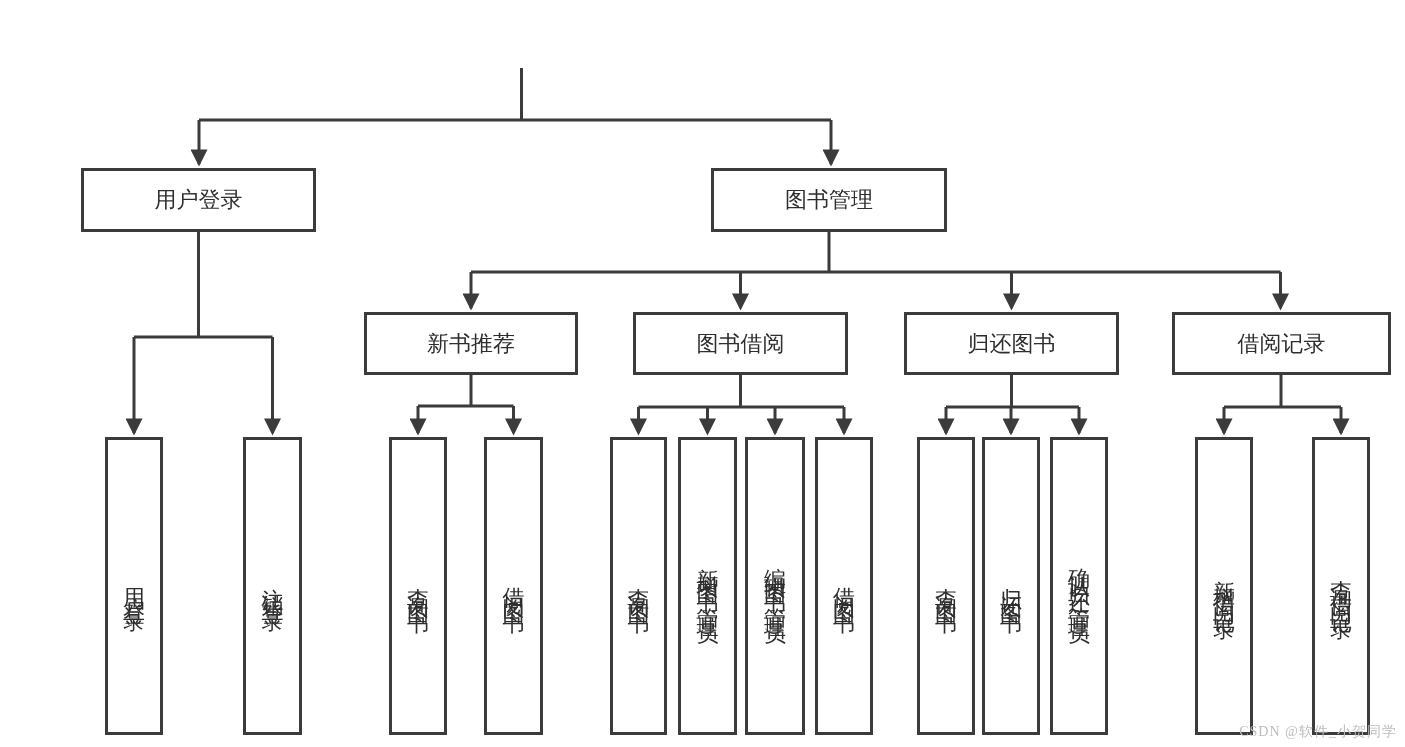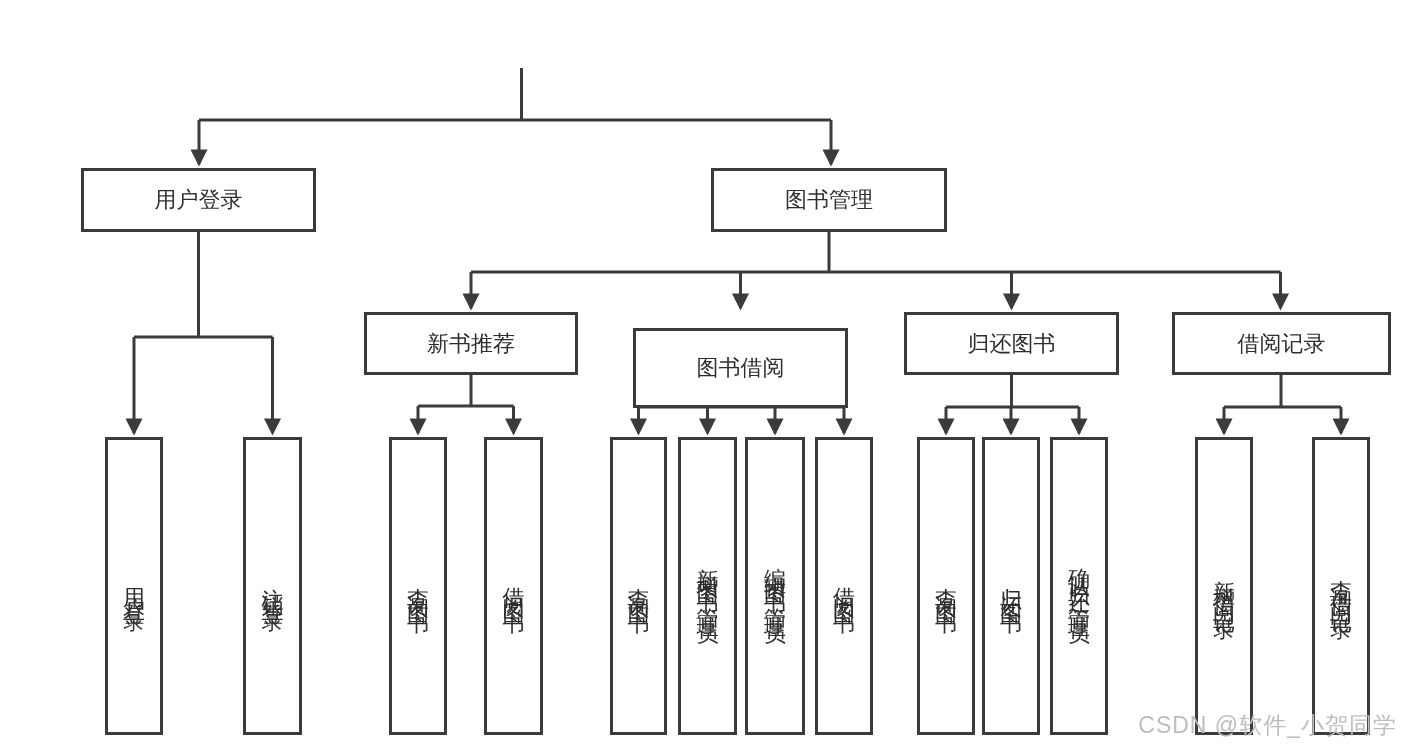--- a/index.html
+++ b/index.html
@@ -34,24 +34,25 @@
   .v{
     writing-mode:vertical-rl;
     text-orientation:mixed;
     font-size:22px;
     letter-spacing:8px;
     top:437px;height:298px;
   }
   .watermark{
     position:absolute;
     right:8px;bottom:6px;
-    font-size:23px;
+    font-size:14px;
     color:var(--watermark);
     letter-spacing:1px;
     white-space:nowrap;
+    font-family:Liberation Serif, serif;
   }
 </style>
 </head>
 <body>
 
 <div class="canvas">
 
   <svg class="connectors" width="1405" height="747" viewBox="0 0 1405 747" aria-hidden="true">
     <defs>
       <marker id="arr" viewBox="0 0 10 10" refX="8.5" refY="5" markerWidth="24" markerHeight="17" orient="auto" markerUnits="userSpaceOnUse">
@@ -91,21 +92,21 @@
     <path class="ln" d="M1281 375 V407 M1224 407 H1341"></path>
     <line class="ar" x1="1224" y1="407" x2="1224" y2="433" marker-end="url(#arr)"></line>
     <line class="ar" x1="1341" y1="407" x2="1341" y2="433" marker-end="url(#arr)"></line>
   </svg>
 
 
   <div class="node h" style="left:81px;top:168px;width:235px;height:64px;">用户登录</div>
   <div class="node h" style="left:711px;top:168px;width:236px;height:64px;">图书管理</div>
 
   <div class="node h" style="left:364px;top:312px;width:214px;height:63px;">新书推荐</div>
-  <div class="node h" style="left:633px;top:328px;width:215px;height:80px;">图书借阅</div>
+  <div class="node h" style="left:633px;top:312px;width:215px;height:63px;">图书借阅</div>
   <div class="node h" style="left:904px;top:312px;width:215px;height:63px;">归还图书</div>
   <div class="node h" style="left:1172px;top:312px;width:219px;height:63px;">借阅记录</div>
 
   <div class="node v" style="left:105px;width:58px;">用户登录</div>
   <div class="node v" style="left:243px;width:59px;">注销登录</div>
 
   <div class="node v" style="left:389px;width:58px;">查询图书</div>
   <div class="node v" style="left:484px;width:59px;">借阅图书</div>
 
   <div class="node v" style="left:610px;width:57px;">查询图书</div>

